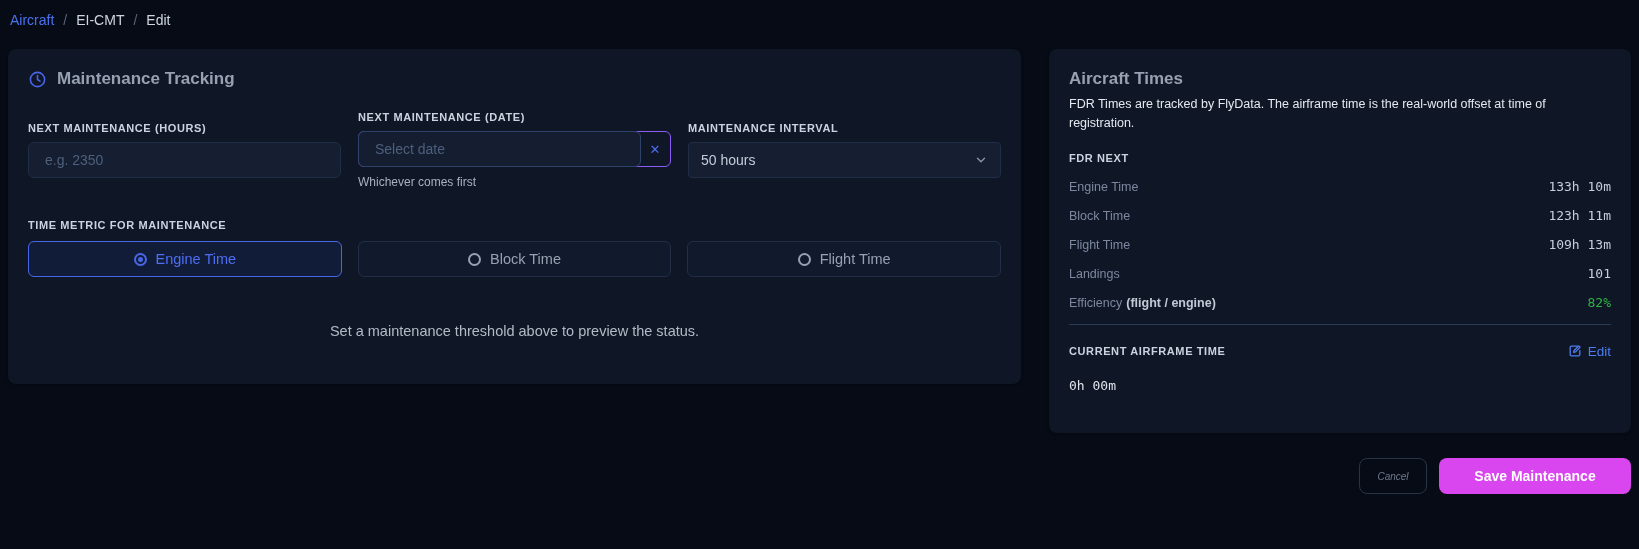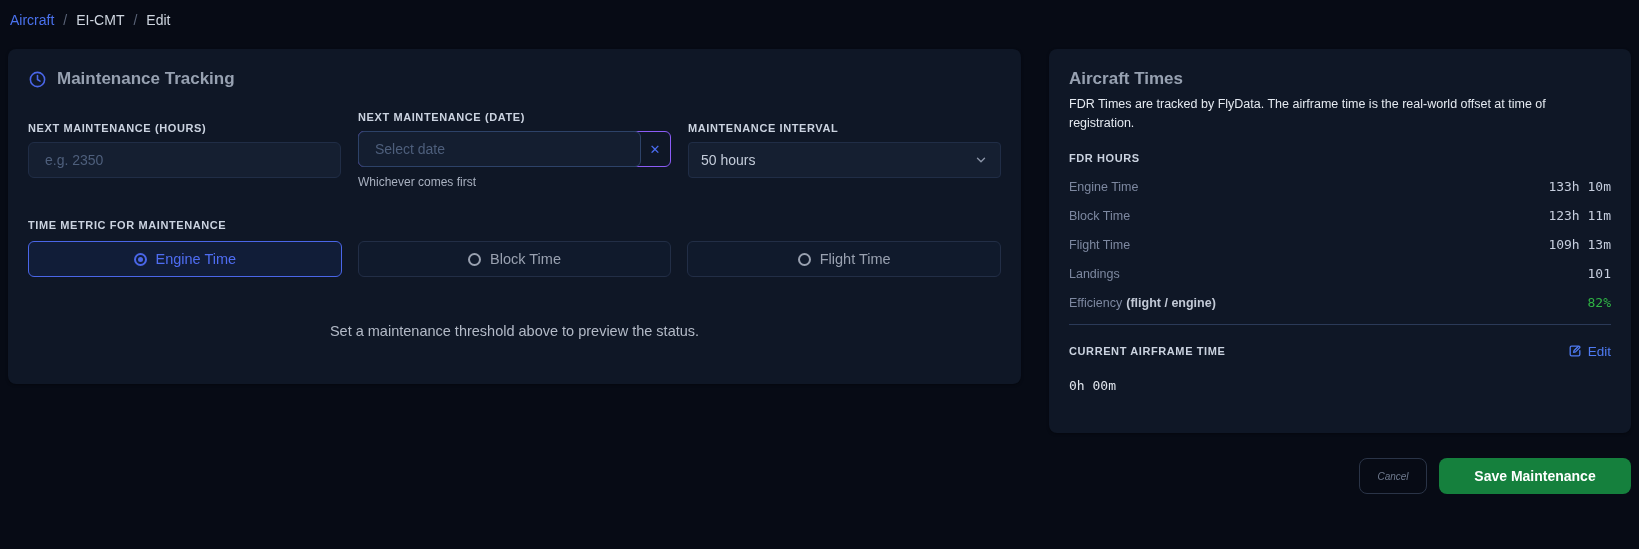--- a/index.html
+++ b/index.html
@@ -81,21 +81,21 @@
   .edit-link { display:inline-flex; align-items:center; gap:6px; color:#4f7bf2; font-size:13.5px; text-decoration:none; cursor:pointer; }
   .airframe-value { margin-top:19px; color:#dfe4ec; }
 
   
   .actions { position:absolute; right:8px; top:458px; display:flex; gap:12px; }
   .btn-cancel {
     width:68px; height:36px; border-radius:8px; background:transparent;
     border:1px solid #2a3447; color:#6f7a8e; font-size:10px; font-family:inherit; cursor:pointer;font-style:italic;
   }
   .btn-save {
-    width:192px; height:36px; border-radius:8px; background:#15803d; border:none;
+    width:192px; height:36px; border-radius:8px; background:#d946ef; border:none;
     color:#ffffff; font-size:14px; font-weight:700; font-family:inherit; cursor:pointer;
   }
   .icon { flex:none; display:inline-flex; }
 </style>
 </head>
 <body>
 
 <div class="page">
 
   <nav class="breadcrumb">
@@ -163,21 +163,21 @@
       </button>
     </div>
 
     <p class="status-hint">Set a maintenance threshold above to preview the status.</p>
   </section>
 
   <aside class="card right-card">
     <h2 class="card-title">Aircraft Times</h2>
     <p class="desc">FDR Times are tracked by FlyData. The airframe time is the real-world offset at time of registration.</p>
 
-    <div class="section-label fdr-heading">FDR HOURS</div>
+    <div class="section-label fdr-heading">FDR NEXT</div>
 
     <div class="stat-row">
       <span class="stat-label">Engine Time</span>
       <span class="mono">133h 10m</span>
     </div>
     <div class="stat-row">
       <span class="stat-label">Block Time</span>
       <span class="mono">123h 11m</span>
     </div>
     <div class="stat-row">

